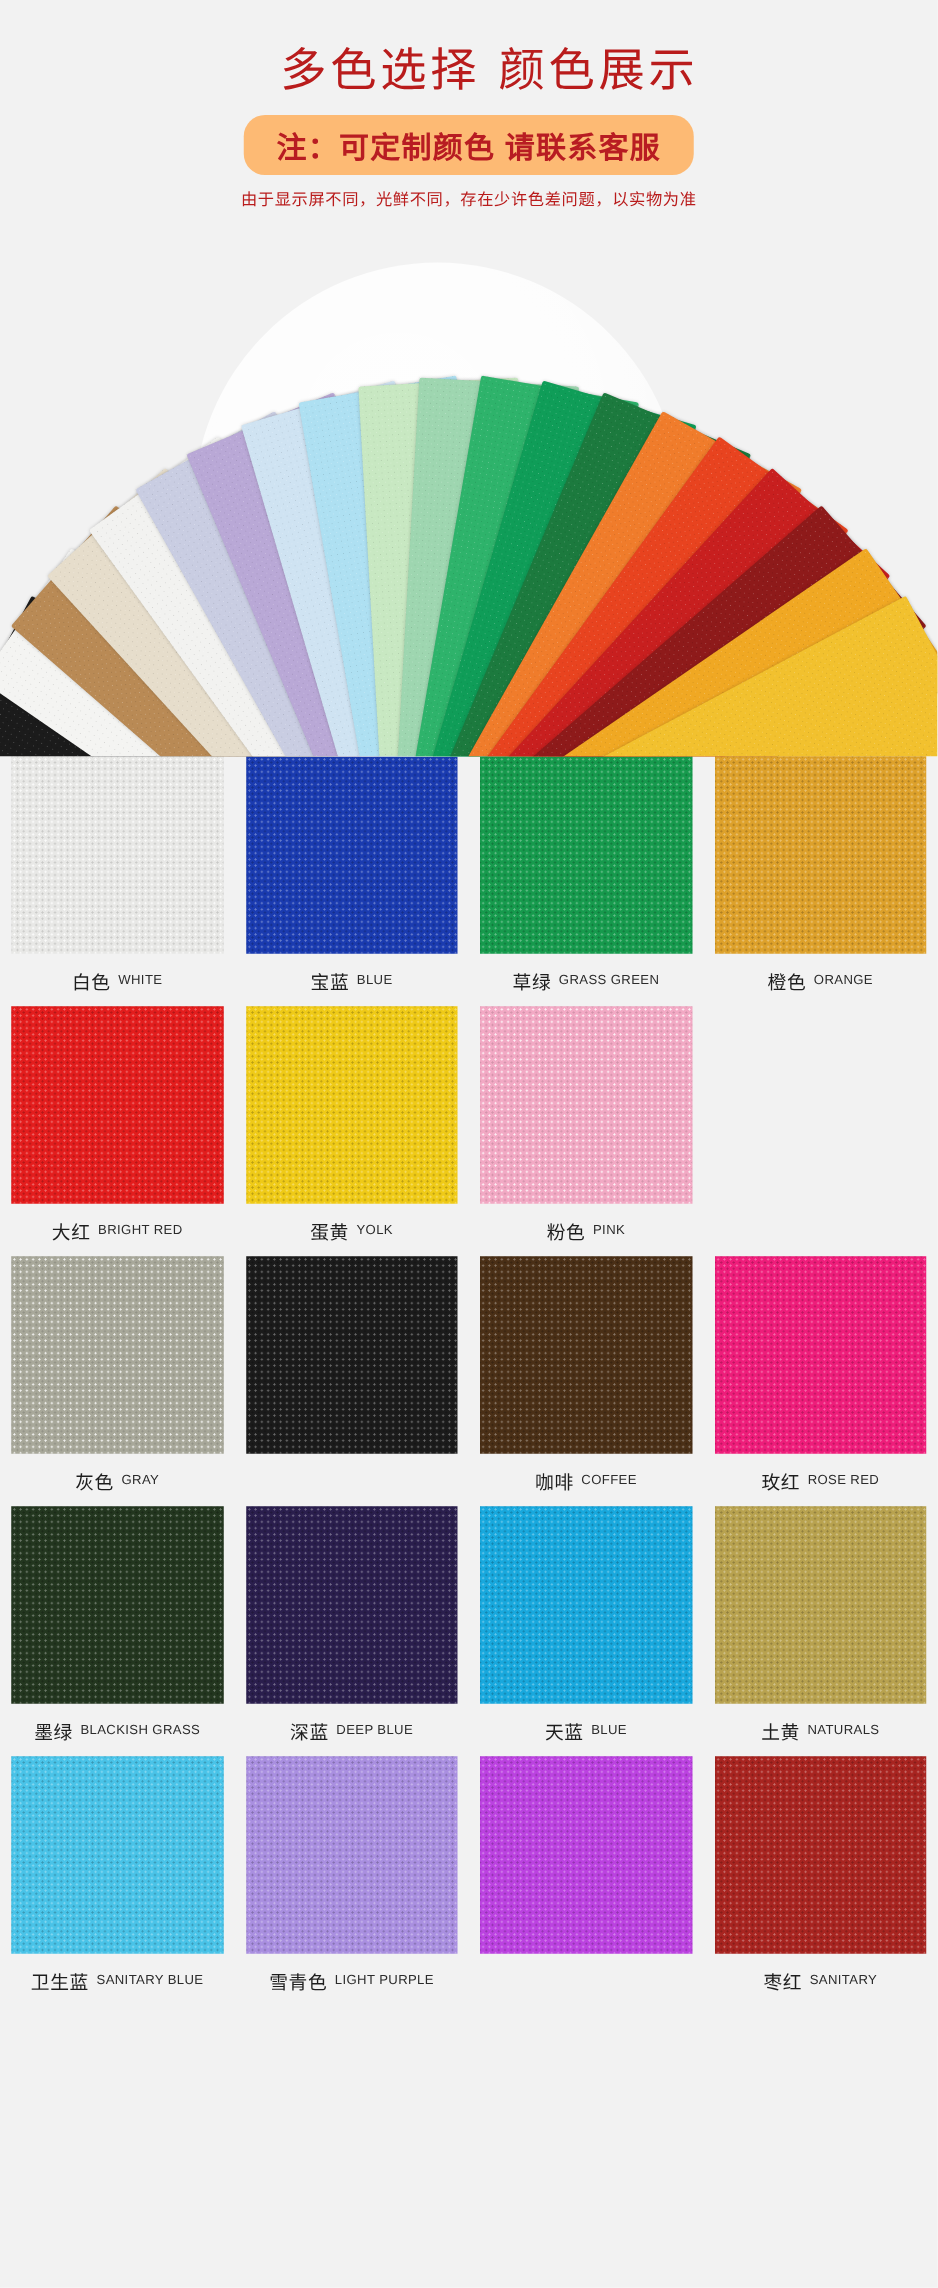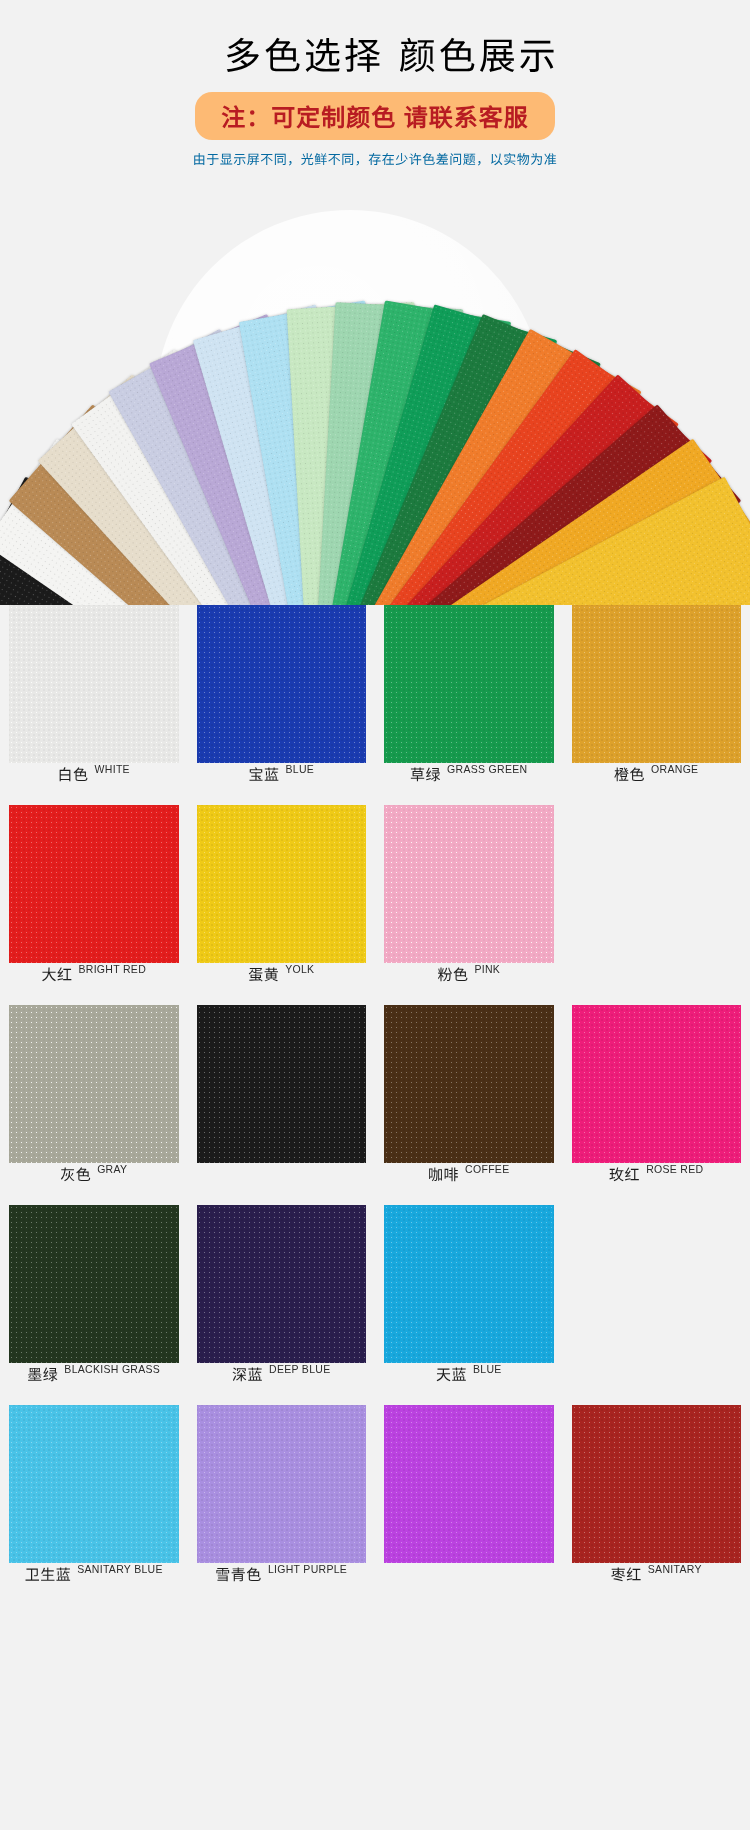--- a/index.html
+++ b/index.html
@@ -16,41 +16,41 @@
   
   #header {
     width:750px;
     background:#f2f2f2;
     padding-top:34px;
     text-align:center;
   }
   #main-title {
     font-size:37px;
     line-height:1.25;
-    color:#000000;
+    color:#b91c1c;
     font-weight:400;
     letter-spacing:3px;
     font-family:"DejaVu Sans","Liberation Sans",sans-serif;
     padding-left:33px;
   }
   #note-pill-wrap { margin-top:12px; }
   #note-pill {
     display:inline-block;
     background:#fdba74;
     color:#b81c22;
     font-size:24px;
     font-weight:bold;
     letter-spacing:1px;
     padding:6px 26px 7px 26px;
     border-radius:17px;
   }
   #disclaimer {
     margin-top:9px;
     font-size:13px;
-    color:#0369a1;
+    color:#b91c1c;
     letter-spacing:0.5px;
   }
 
   
   #hero {
     position:relative;
     width:750px;
     height:425px;
     background:#f2f2f2;
     overflow:hidden;
@@ -142,21 +142,21 @@
     background-position:0 0, 2.5px 2.5px;
   }
   .swatch.light .weave{
     background-image:
       radial-gradient(rgba(255,255,255,.85) 0.7px, transparent 0.8px),
       radial-gradient(rgba(0,0,0,.13) 0.7px, transparent 0.8px);
   }
   .caption {
     height:42px;
     display:flex;
-    align-items:flex-start;
+    align-items:center;
     justify-content:center;
     gap:6px;
     white-space:nowrap;
   }
   .cap-cn {
     font-size:15px;
     color:#1d1d1d;
     font-family:"DejaVu Sans","Liberation Sans",sans-serif;
     letter-spacing:0.5px;
   }
@@ -331,20 +331,29 @@
       </div>
       <div class="cell">
         <div class="swatch" style="background: rgb(24, 168, 221);">
           <div class="weave"></div>
         </div>
         <div class="caption">
           <span class="cap-cn">天蓝</span>
           <span class="cap-en">BLUE</span>
         </div>
       </div>
+      <div class="cell">
+        <div class="swatch" style="background: rgb(184, 162, 79);">
+          <div class="weave"></div>
+        </div>
+        <div class="caption">
+          <span class="cap-cn">土黄</span>
+          <span class="cap-en">NATURALS</span>
+        </div>
+      </div>
     </div>
     <div class="grid-row">
       <div class="cell">
         <div class="swatch" style="background: rgb(73, 195, 232);">
           <div class="weave"></div>
         </div>
         <div class="caption">
           <span class="cap-cn">卫生蓝</span>
           <span class="cap-en">SANITARY BLUE</span>
         </div>

